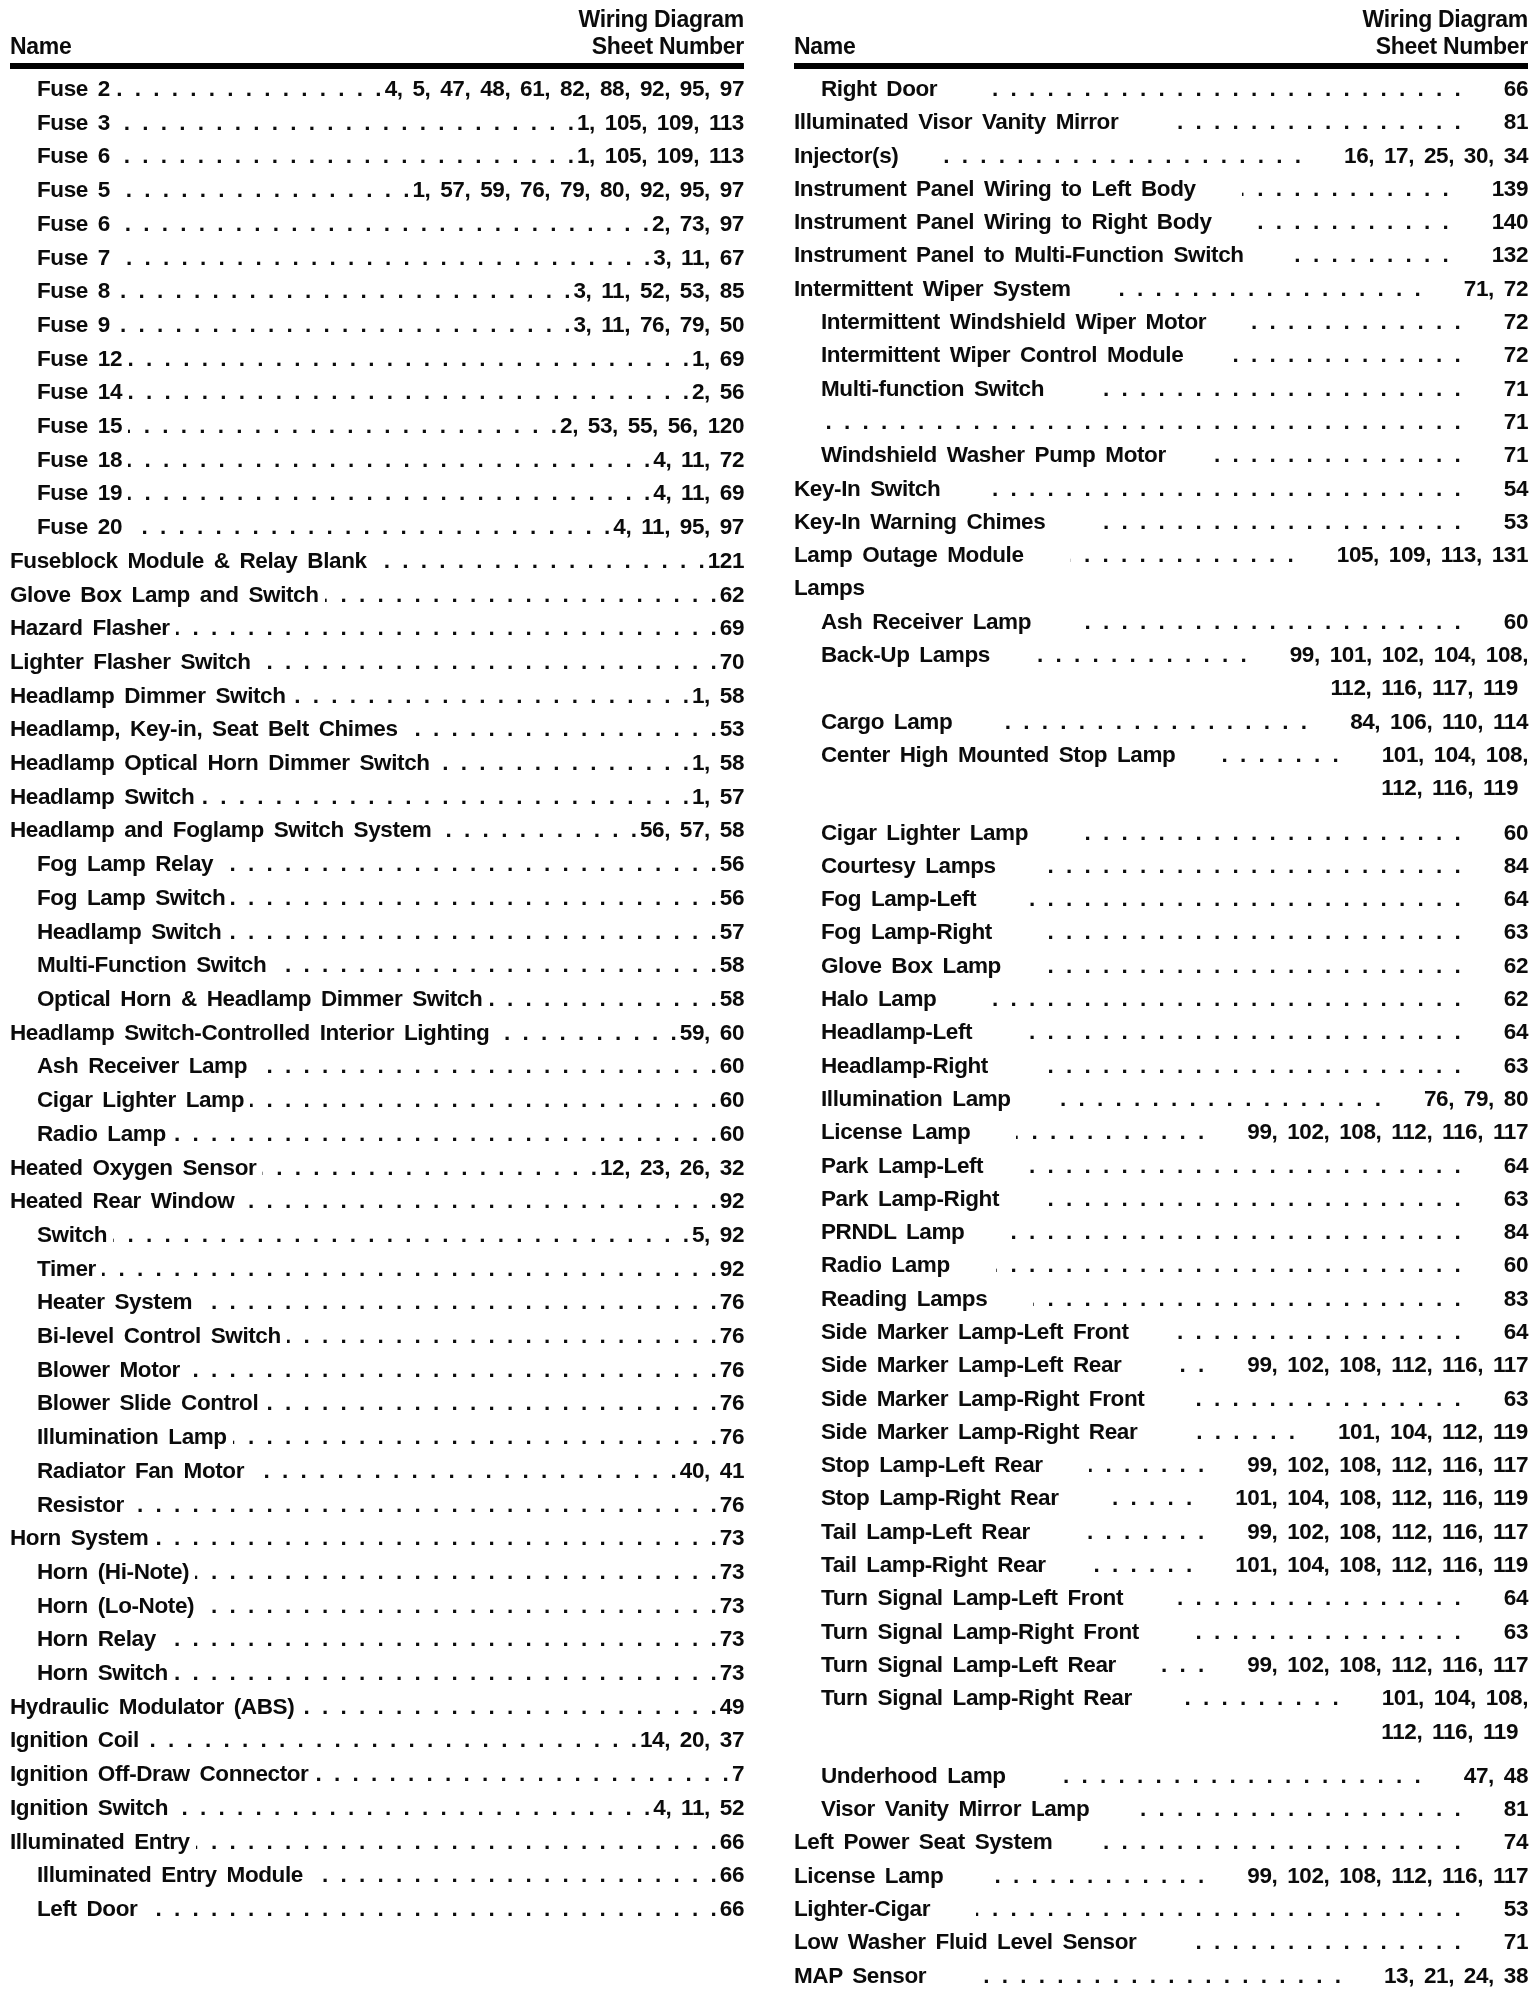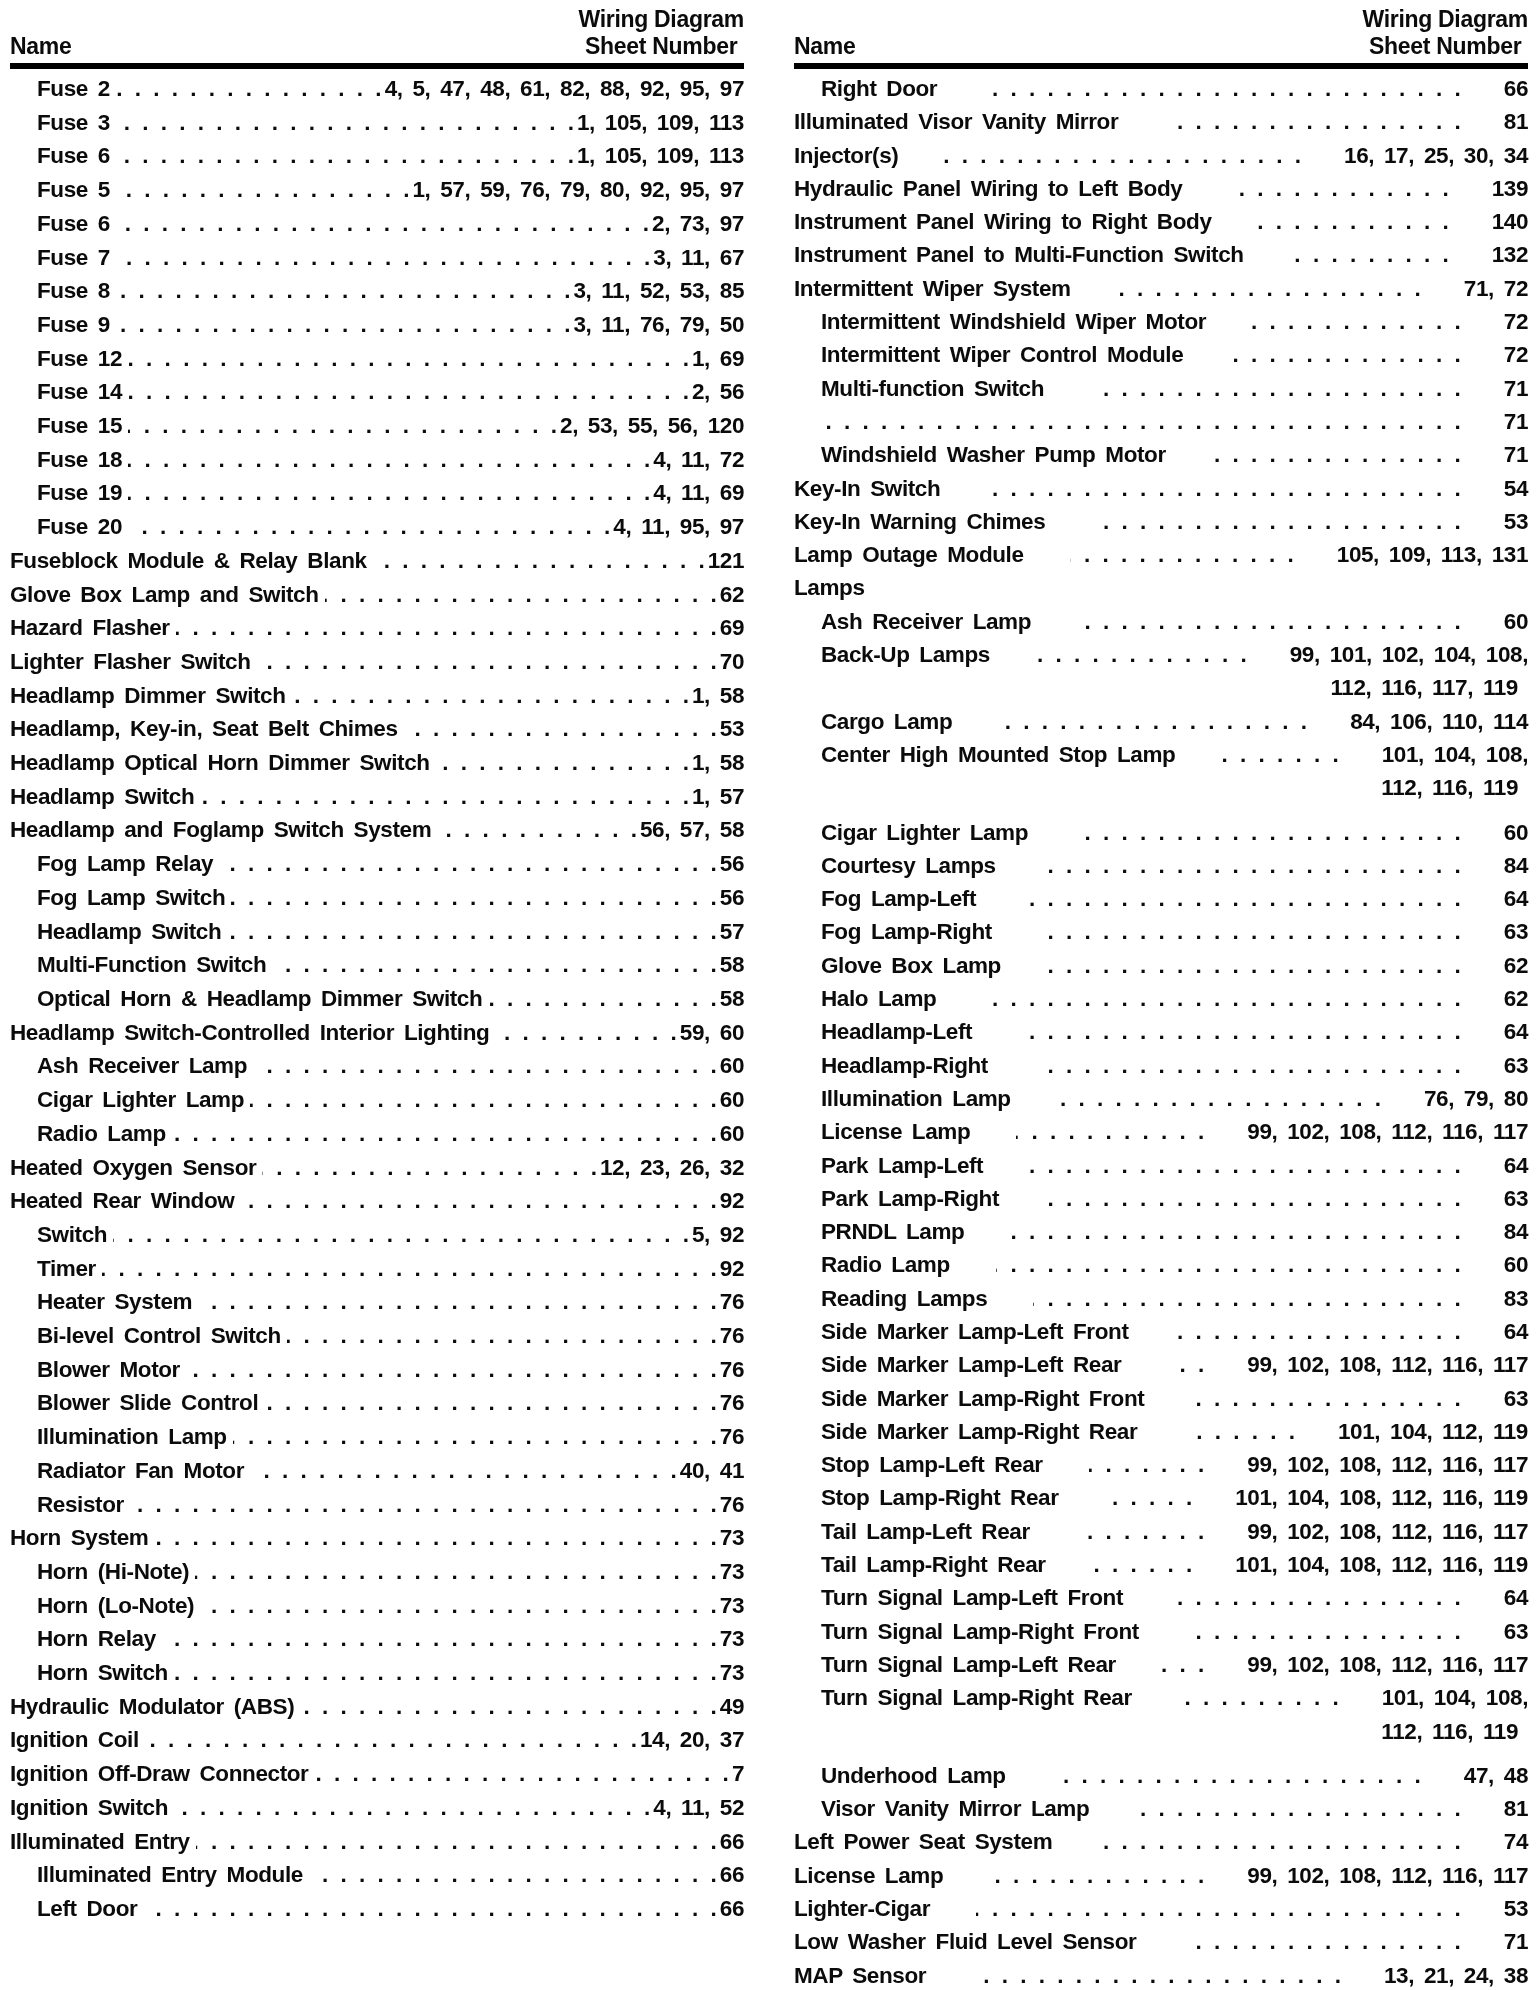--- a/index.html
+++ b/index.html
@@ -27,21 +27,21 @@
   .colhead {
     display: flex;
     justify-content: space-between;
     align-items: flex-end;
     border-bottom: 6px solid #000;
     padding-bottom: 3px;
     font-size: 23px;
     line-height: 27px;
     letter-spacing: -0.3px;
   }
-  .sheet-label { text-align: center; }
+  .sheet-label { text-align: right; }
   .rows { padding-top: 3px; }
   .row {
     display: flex;
     align-items: baseline;
     font-size: 22.5px;
     line-height: 33.7px;
     letter-spacing: -0.4px;
     white-space: nowrap;
   }
   .col-right .row { line-height: 33.3px; gap: 40px; }
@@ -374,21 +374,21 @@
     <span class="nm">Illuminated Visor Vanity Mirror</span>
     <span class="dots"></span>
     <span class="pg">81</span>
   </div>
         <div class="row">
     <span class="nm">Injector(s)</span>
     <span class="dots"></span>
     <span class="pg">16, 17, 25, 30, 34</span>
   </div>
         <div class="row">
-    <span class="nm">Hydraulic Panel Wiring to Left Body</span>
+    <span class="nm">Instrument Panel Wiring to Left Body</span>
     <span class="dots"></span>
     <span class="pg">139</span>
   </div>
         <div class="row">
     <span class="nm">Instrument Panel Wiring to Right Body</span>
     <span class="dots"></span>
     <span class="pg">140</span>
   </div>
         <div class="row">
     <span class="nm">Instrument Panel to Multi-Function Switch</span>

